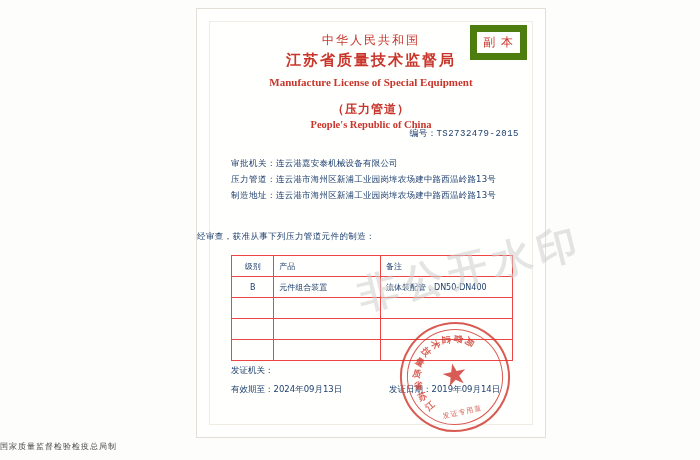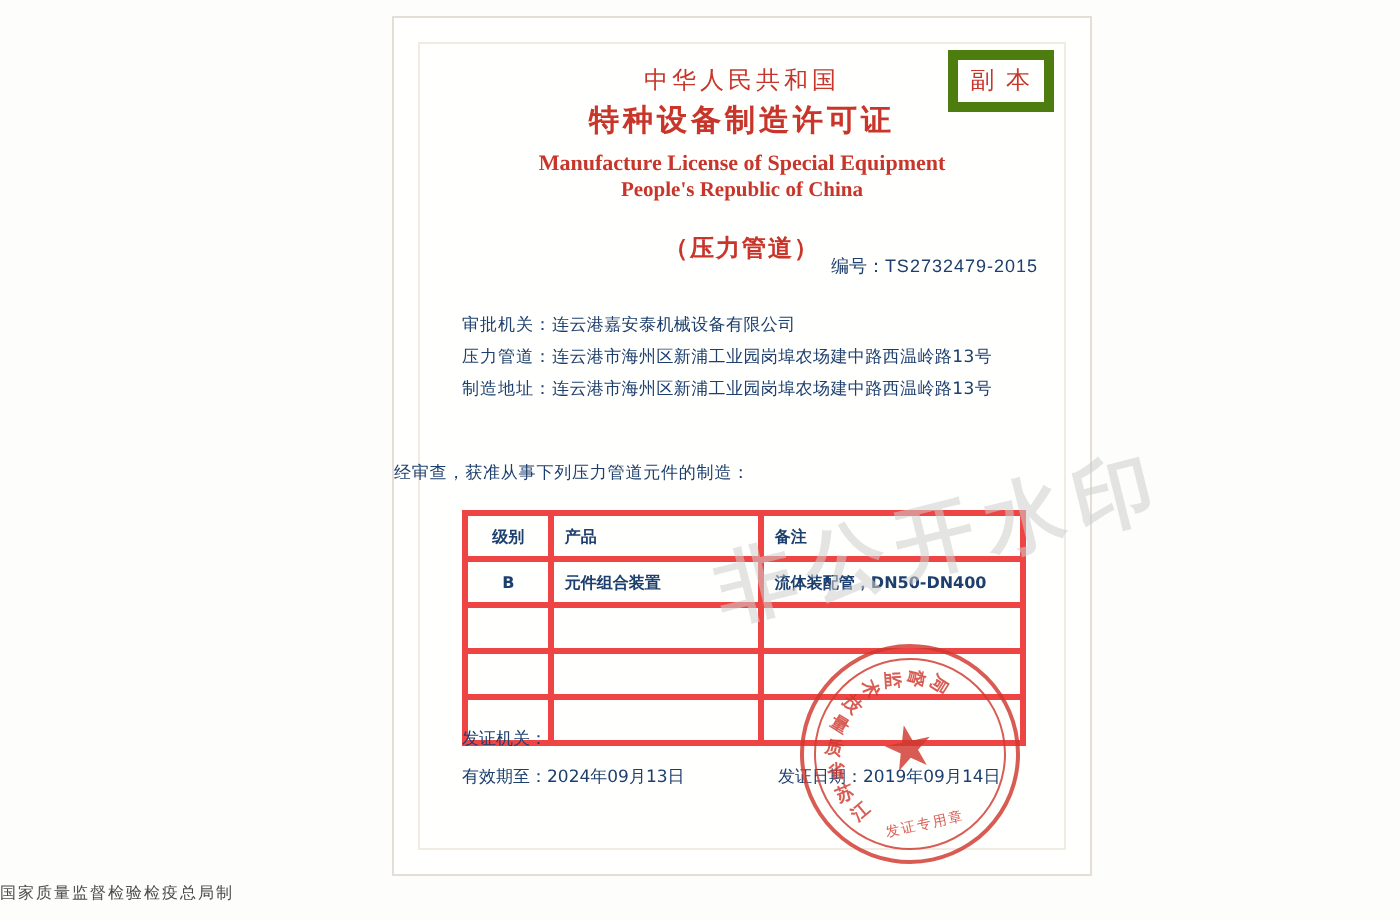--- a/index.html
+++ b/index.html
@@ -36,21 +36,21 @@
     top: 12px;
     right: 12px;
     bottom: 12px;
     border: 1px solid #f0ece4;
   }
   
   #copy-badge {
     position: absolute;
     right: 18px;
     top: 16px;
-    border: 5px solid #4d7c0f;
+    border: 7px solid #4d7c0f;
     color: #c8352b;
     font-family: "DejaVu Sans", sans-serif;
     font-size: 12px;
     line-height: 1;
     padding: 4px 6px 5px 6px;
     letter-spacing: 1px;
   }
   
   #title-block {
     position: absolute;
@@ -101,21 +101,21 @@
     right: 26px;
     top: 118px;
     font-size: 9px;
     color: #1d3f6e;
     white-space: nowrap;
   }
   #serial-row .label {
     color: #1d3f6e;
   }
   #serial-row .value {
-    font-family: Liberation Sans, sans-serif;
+    font-family: Liberation Mono, monospace;
     letter-spacing: 0.5px;
   }
   
   #info-block {
     position: absolute;
     left: 34px;
     right: 24px;
     top: 146px;
     color: #1d3f6e;
     font-size: 8.5px;
@@ -145,23 +145,23 @@
   #prod-table {
     position: absolute;
     left: 34px;
     top: 246px;
     width: 282px;
     border-collapse: collapse;
     font-size: 8px;
     color: #1d3f6e;
   }
   #prod-table th, #prod-table td {
-    border: 3px solid #ef4444;
+    border: 1px solid #ef4444;
     padding: 4px 5px;
-    font-weight: bold;
+    font-weight: normal;
     text-align: left;
     height: 12px;
   }
   #prod-table th.c-level, #prod-table td.c-level {
     width: 34px;
     text-align: center;
   }
   #prod-table th.c-prod, #prod-table td.c-prod {
     width: 106px;
   }
@@ -275,24 +275,24 @@
 
 <div id="page">
 
   <div id="sheet">
     <div id="sheet-inner"></div>
 
     <div id="copy-badge">副 本</div>
 
     <div id="title-block">
       <div id="title-cn1">中华人民共和国</div>
-      <div id="title-cn2">特种设备制造许可证</div>
+      <div id="title-cn2">江苏省质量技术监督局</div>
       <div id="title-en1">Manufacture License of Special Equipment</div>
+      <div id="subtitle">（压力管道）</div>
       <div id="title-en2">People's Republic of China</div>
-      <div id="subtitle">（压力管道）</div>
     </div>
 
     <div id="serial-row">
       <span class="label">编号：</span><span class="value">TS2732479-2015</span>
     </div>
 
     <div id="info-block">
       <div class="info-row">
         <span class="label">审批机关：</span><span class="value">连云港嘉安泰机械设备有限公司</span>
       </div>

